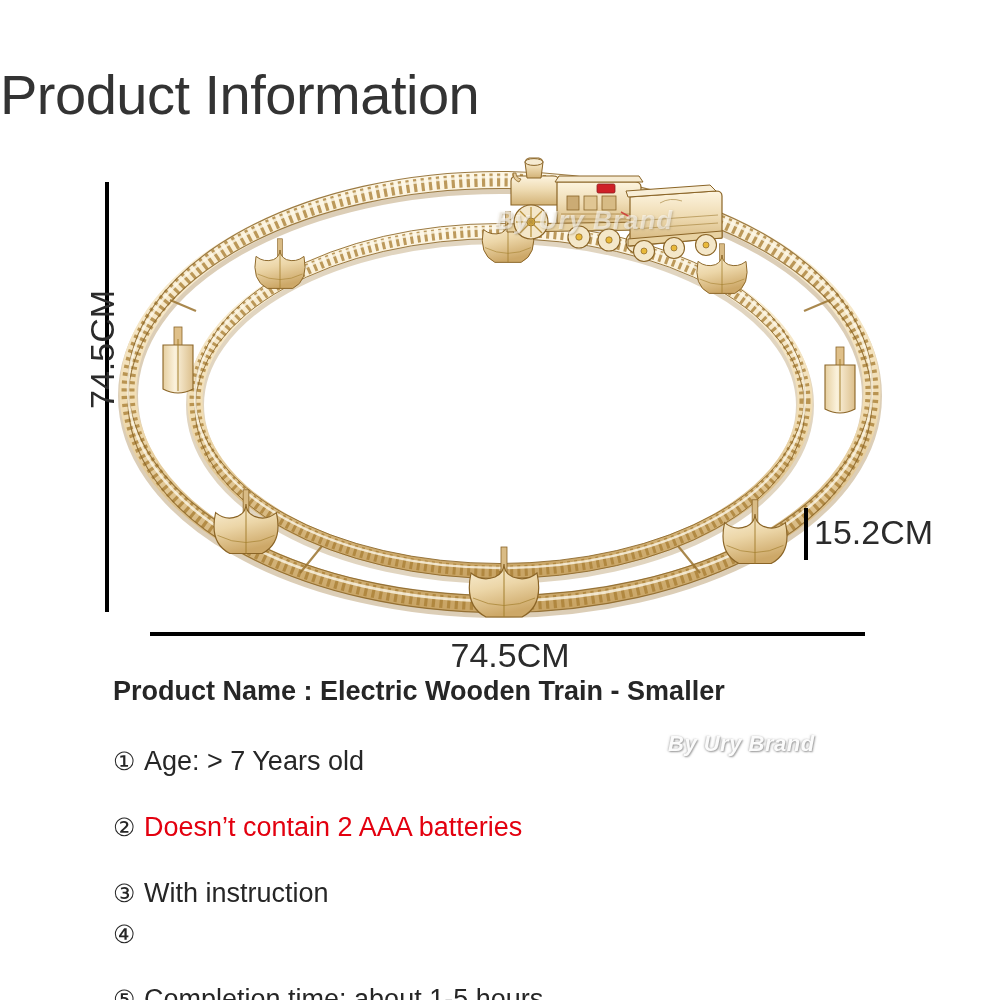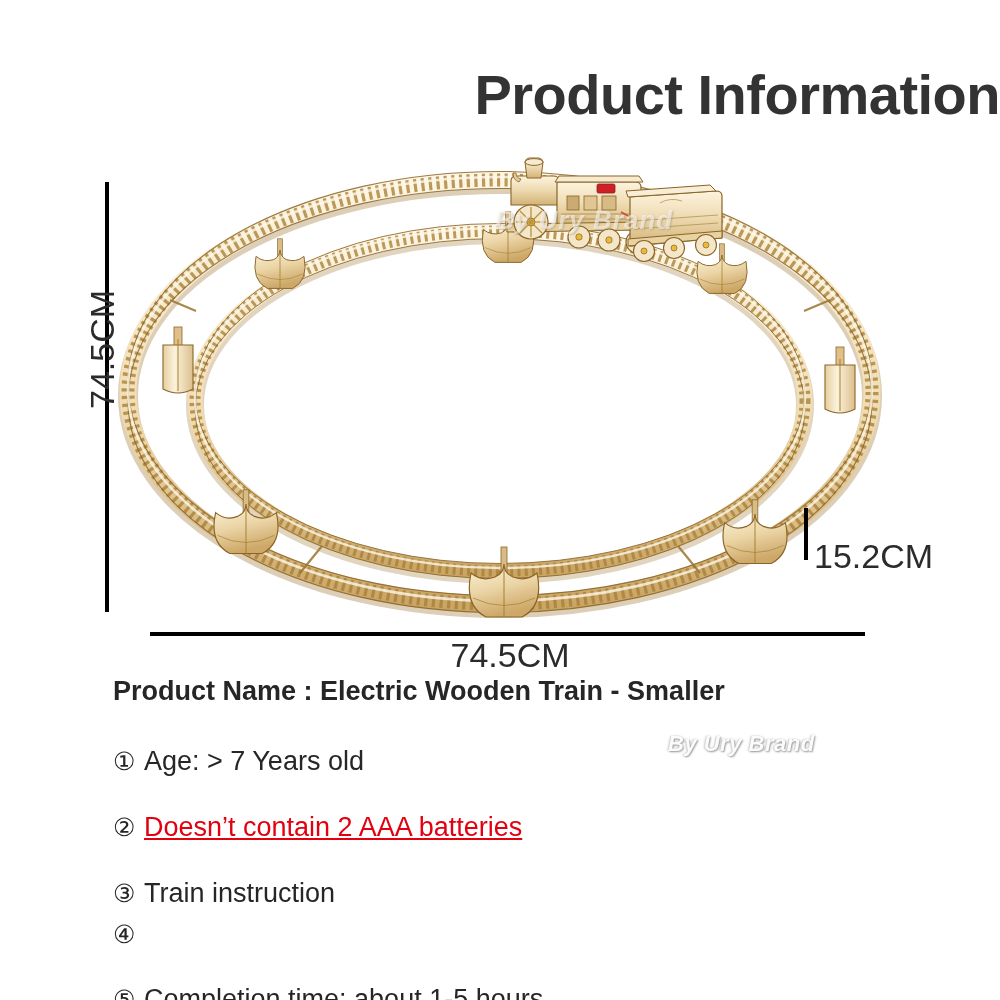--- a/index.html
+++ b/index.html
@@ -22,23 +22,23 @@
     height: 1000px;
     background: #ffffff;
   }
 
   
   #page-title {
     position: absolute;
     left: 0;
     top: 62px;
     width: 1000px;
-    text-align: right;
+    text-align: left;
     font-size: 56px;
-    font-weight: 700;
+    font-weight: 400;
     color: #333333;
     letter-spacing: -0.5px;
     white-space: nowrap;
   }
 
   
   #product-figure {
     position: absolute;
     left: 0;
     top: 130px;
@@ -99,21 +99,20 @@
     top: 508px;
     height: 52px;
   }
   #dim-depth-label {
     position: absolute;
     left: 814px;
     top: 513px;
     font-size: 34px;
     color: #2b2b2b;
     white-space: nowrap;
-    margin-top: 24px;
   }
 
   
   #watermark-bottom {
     position: absolute;
     left: 668px;
     top: 731px;
     font-size: 22px;
     font-weight: bold;
     font-style: italic;
@@ -160,21 +159,21 @@
     margin-bottom: 11px;
     white-space: nowrap;
   }
   .spec-num {
     display: inline-block;
     min-width: 31px;
     font-size: 25px;
     color: #262626;
   }
   .spec-text { display: inline-block; margin-top: 24px; }
-  .spec-item.alert .spec-text { color: #e3000f; text-decoration: underline; }
+  .spec-item.alert .spec-text { color: #e3000f; }
 </style>
 </head>
 <body>
 
 <div id="page">
 
   <div id="page-title">Product Information</div>
 
   <div id="product-figure">
     <svg id="product-svg" width="1000" height="520" viewBox="0 0 1000 520">
@@ -385,21 +384,21 @@
       <span class="spec-text">Age: &gt; 7 Years old</span>
     </div>
 
     <div class="spec-item alert">
       <span class="spec-num">②</span>
       <span class="spec-text">Doesn’t contain 2 AAA batteries</span>
     </div>
 
     <div class="spec-item">
       <span class="spec-num">③</span>
-      <span class="spec-text">Train instruction</span>
+      <span class="spec-text">With instruction</span>
     </div>
 
     <div class="spec-item">
       <span class="spec-num">④</span>
     </div>
 
     <div class="spec-item">
       <span class="spec-num">⑤</span>
       <span class="spec-text">Completion time: about 1-5 hours</span>
     </div>

